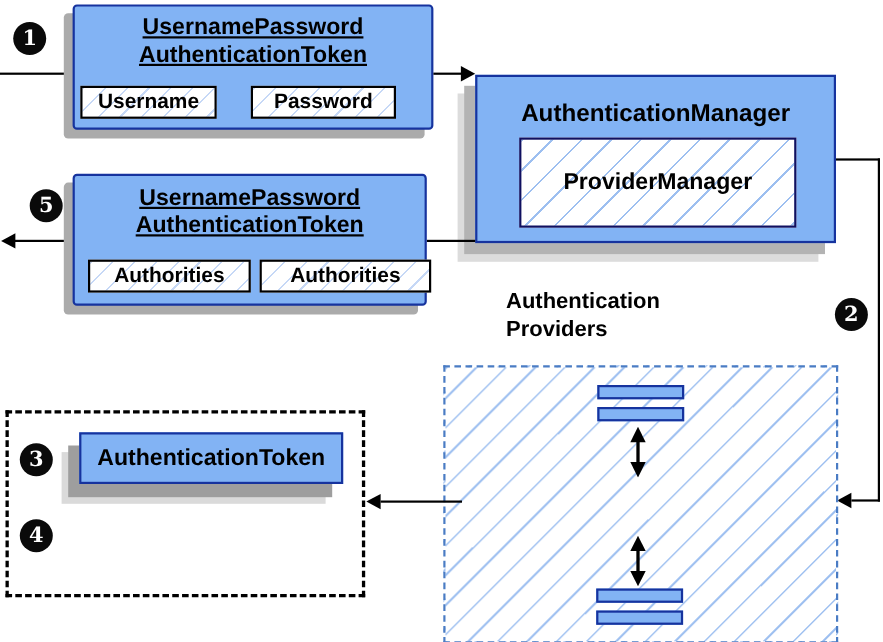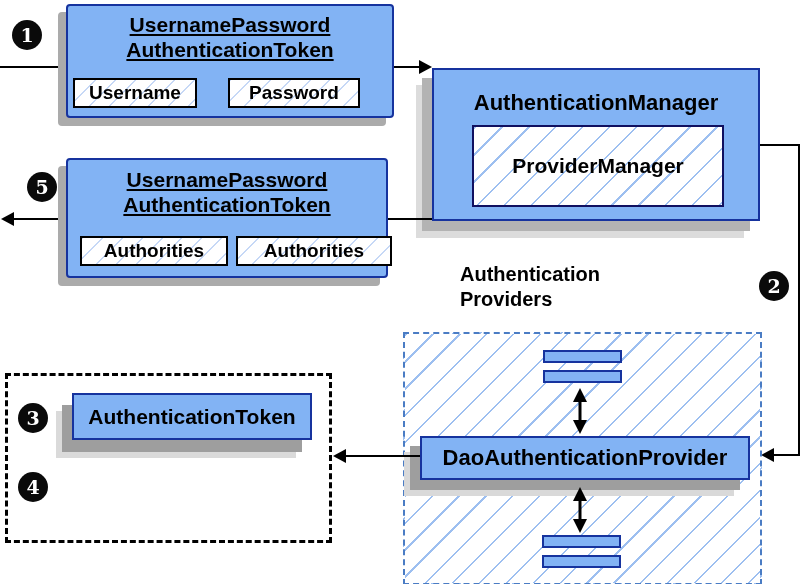--- a/index.html
+++ b/index.html
@@ -111,21 +111,20 @@
 
   <div class="bar" style="left:543px;top:350px;"></div>
   <div class="bar" style="left:543px;top:370px;"></div>
 
   <svg class="dblarrow" style="left:570px;top:388px;" width="20" height="46">
     <line x1="10" y1="8" x2="10" y2="38" stroke="#000" stroke-width="3"></line>
     <polygon points="10,0 3,14 17,14" fill="#000"></polygon>
     <polygon points="10,46 3,32 17,32" fill="#000"></polygon>
   </svg>
 
-  <div class="bluebox daobox">DaoAuthenticationProvider</div>
 
   <svg class="dblarrow" style="left:570px;top:487px;" width="20" height="46">
     <line x1="10" y1="8" x2="10" y2="38" stroke="#000" stroke-width="3"></line>
     <polygon points="10,0 3,14 17,14" fill="#000"></polygon>
     <polygon points="10,46 3,32 17,32" fill="#000"></polygon>
   </svg>
 
   <div class="bar" style="left:542px;top:535px;"></div>
   <div class="bar" style="left:542px;top:555px;"></div>
 

